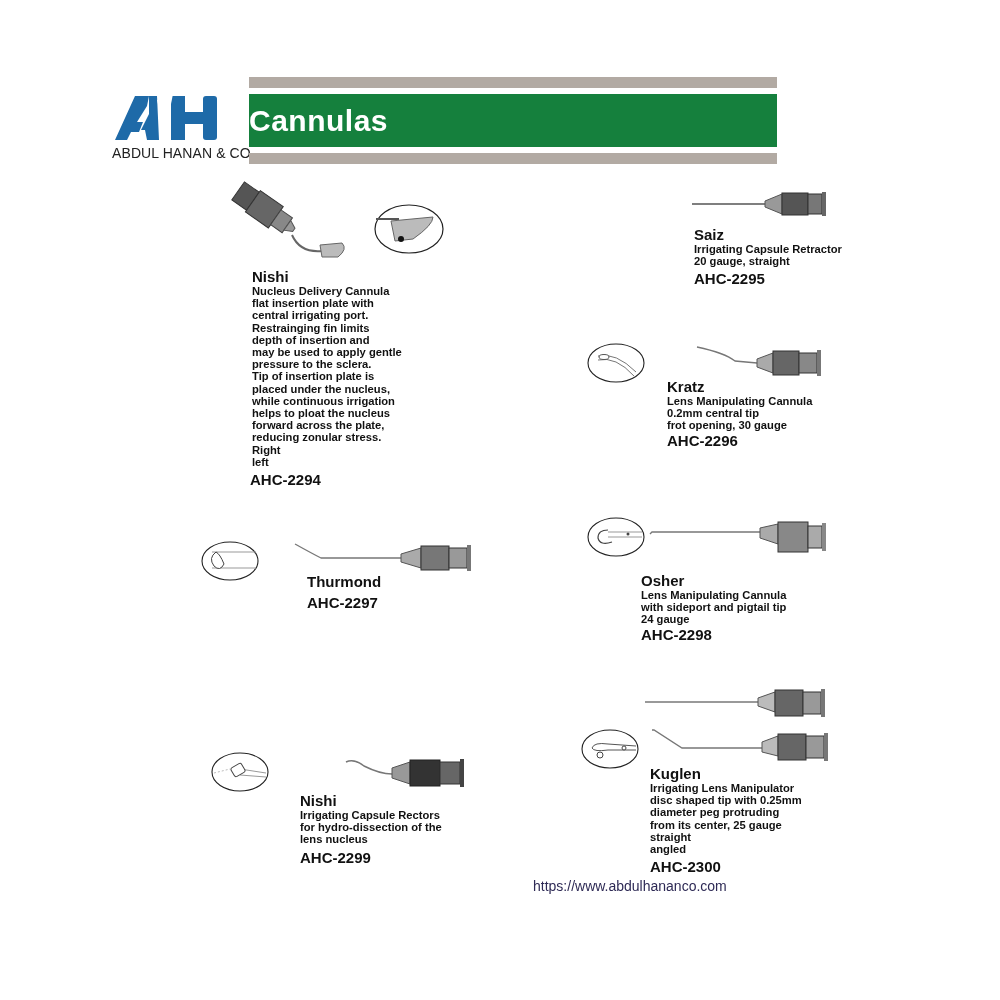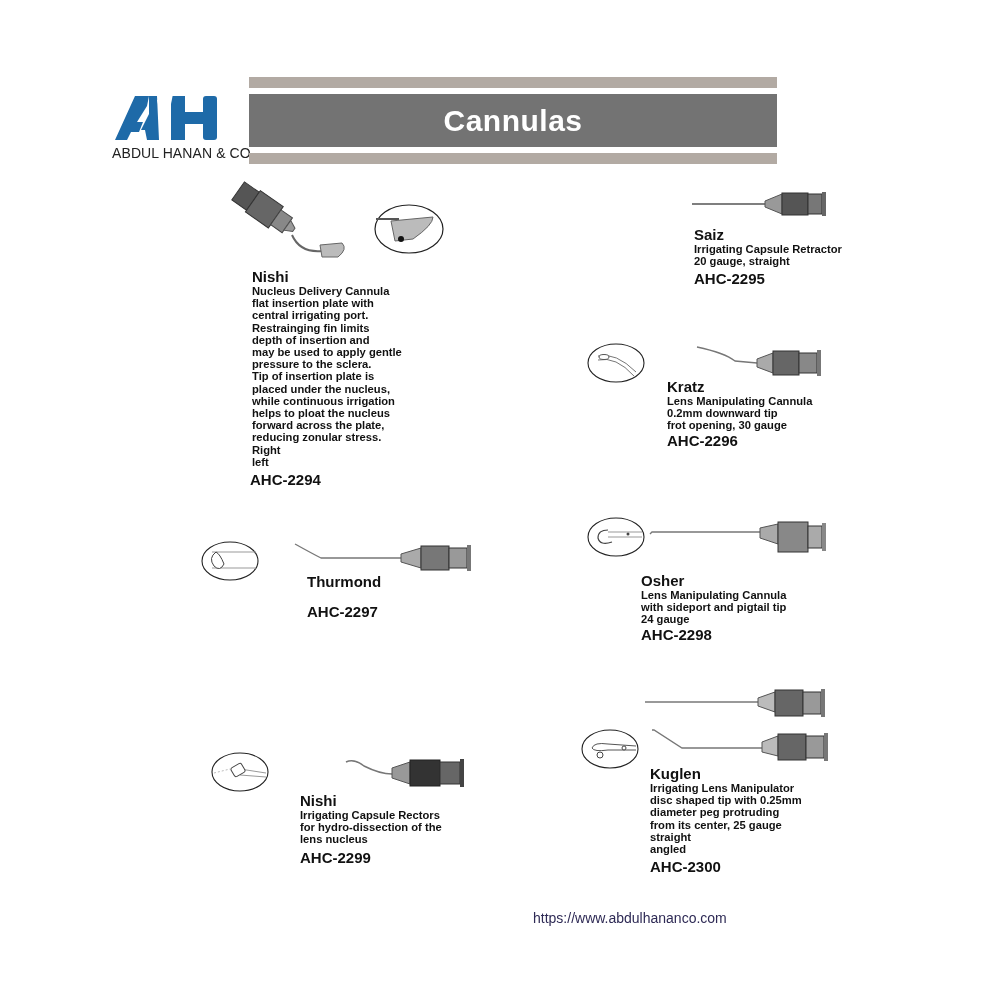--- a/index.html
+++ b/index.html
@@ -1,27 +1,27 @@
 <!DOCTYPE html>
 <html><head>
 <meta charset="utf-8">
 <style>
   html, body { margin: 0; padding: 0; }
   body { width: 1000px; height: 1000px; background: #ffffff; position: relative; overflow: hidden;
          font-family: "Liberation Sans", sans-serif; color: #111; }
   .bar-grey { position: absolute; left: 249px; width: 528px; height: 11px; background: #b2aaa3; }
-  .bar-black { position: absolute; left: 249px; top: 94px; width: 528px; height: 53px; background: #737373;
-               display: flex; align-items: center; justify-content: center; }
+  .bar-black { position: absolute; left: 249px; top: 94px; width: 528px; height: 53px; background: #15803d;
+               display: flex; align-items: center; justify-content: flex-start; }
   .bar-black span { color: #fff; font-weight: bold; font-size: 30px; letter-spacing: 0.5px; }
   .logo-text { position: absolute; left: 112px; top: 145px; font-size: 14px; color: #222; letter-spacing: 0.1px; }
   .product { position: absolute; font-weight: bold; }
   .product .name { font-size: 15px; line-height: 17px; }
   .product .desc { font-size: 11.2px; line-height: 12.2px; }
   .product .code { font-size: 15px; line-height: 18px; margin-top: 3px; }
-  .url { position: absolute; left: 533px; top: 910px; font-size: 14px; color: #2e2a55; }
+  .url { position: absolute; left: 533px; top: 878px; font-size: 14px; color: #2e2a55; }
   svg { position: absolute; overflow: visible; }
 </style>
 </head>
 <body>
 
 <div>
   <svg style="left:113px;top:92px;" width="110" height="50" viewBox="0 0 110 50">
 
     <polygon points="2,48 22,4 36,4 34,14 24,30 30,30 26,40 18,40 14,48" fill="#1e6aa8"></polygon>
     <polygon points="36,4 44,4 46,48 34,48 32,38 28,38 36,22" fill="#1e6aa8"></polygon>
@@ -107,42 +107,42 @@
   <path d="M2,2 Q30,8 40,16 L62,18" stroke="#777" stroke-width="1.3" fill="none"></path>
   <polygon points="62,14 78,8 78,28 62,22" fill="#aaa" stroke="#555"></polygon>
   <rect x="78" y="6" width="26" height="24" fill="#666" stroke="#333"></rect>
   <rect x="104" y="8" width="18" height="20" fill="#888" stroke="#333"></rect>
   <rect x="122" y="5" width="4" height="26" fill="#777"></rect>
 </svg>
 <div class="product" style="left:667px;top:378px;">
   <div class="name">Kratz</div>
   <div class="desc">
     <div>Lens Manipulating Cannula</div>
-    <div>0.2mm downward tip</div>
+    <div>0.2mm central tip</div>
     <div>frot opening, 30 gauge</div>
   </div>
   <div class="code" style="margin-top:0;">AHC-2296</div>
 </div>
 
 <svg style="left:200px;top:540px;" width="60" height="42">
   <ellipse cx="30" cy="21" rx="28" ry="19" fill="#fff" stroke="#222" stroke-width="1.1"></ellipse>
   <line x1="12" y1="12" x2="56" y2="12" stroke="#999"></line>
   <line x1="12" y1="28" x2="56" y2="28" stroke="#999"></line>
   <path d="M16,12 Q8,18 14,26 Q20,32 24,24 Q20,14 16,12" fill="#fff" stroke="#444"></path>
 </svg>
 <svg style="left:293px;top:540px;" width="185" height="38">
   <path d="M2,4 Q20,14 28,18 L108,18" stroke="#777" stroke-width="1.3" fill="none"></path>
   <polygon points="108,14 128,8 128,28 108,22" fill="#aaa" stroke="#555"></polygon>
   <rect x="128" y="6" width="28" height="24" fill="#777" stroke="#333"></rect>
   <rect x="156" y="8" width="18" height="20" fill="#999" stroke="#333"></rect>
   <rect x="174" y="5" width="4" height="26" fill="#777"></rect>
 </svg>
 <div class="product" style="left:307px;top:573px;">
   <div class="name">Thurmond</div>
-  <div class="code" style="margin-top:13px;">AHC-2297</div>
+  <div class="code" style="margin-top:4px;">AHC-2297</div>
 </div>
 
 <svg style="left:586px;top:516px;" width="60" height="42">
   <ellipse cx="30" cy="21" rx="28" ry="19" fill="#fff" stroke="#222" stroke-width="1.1"></ellipse>
   <line x1="22" y1="16" x2="56" y2="16" stroke="#999"></line>
   <line x1="22" y1="21" x2="56" y2="21" stroke="#999"></line>
   <path d="M22,14 Q12,14 12,22 Q14,30 26,26" stroke="#444" fill="none" stroke-width="1.2"></path>
   <circle cx="42" cy="18" r="1.5" fill="#444"></circle>
 </svg>
 <svg style="left:648px;top:520px;" width="185" height="36">

